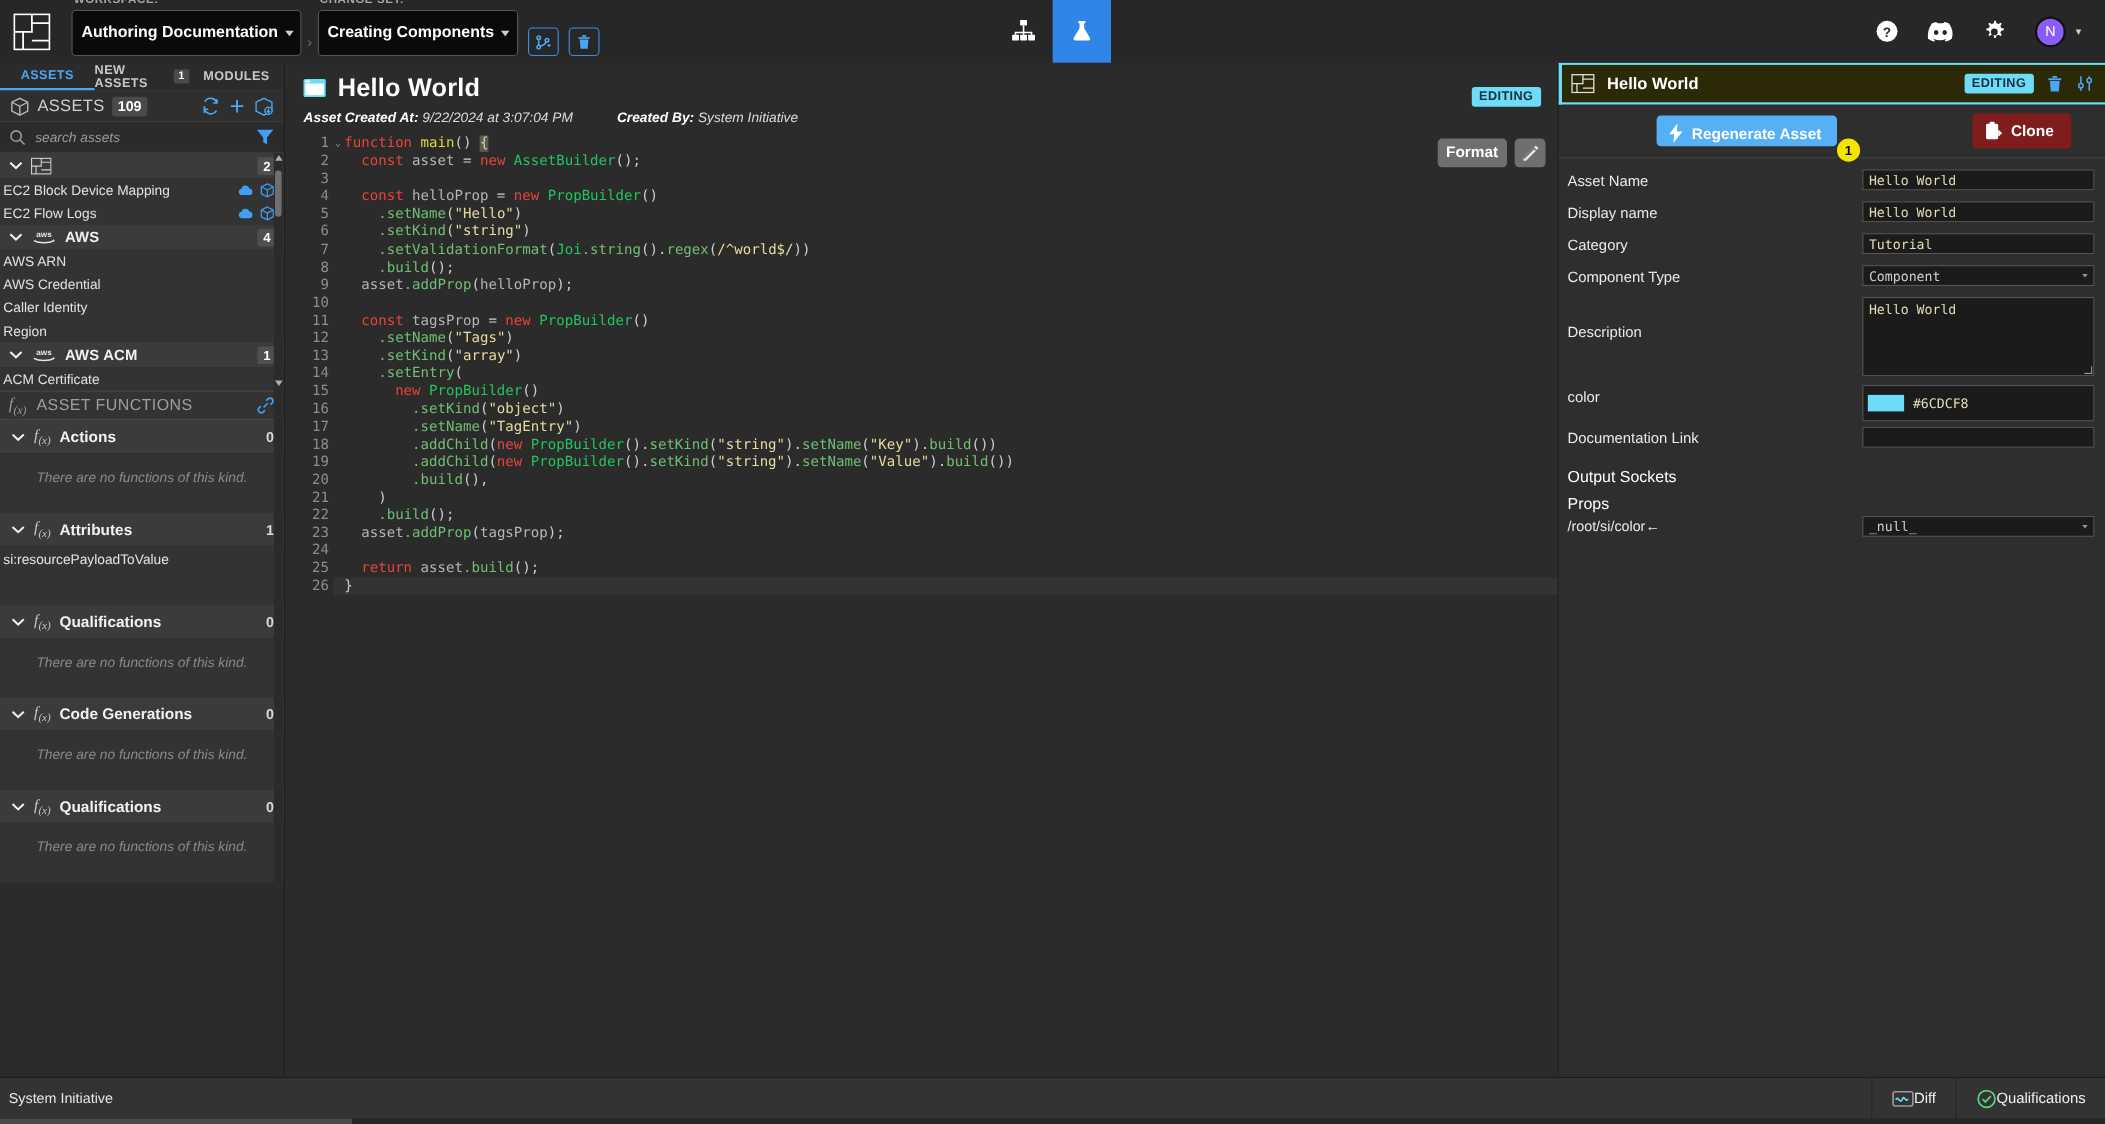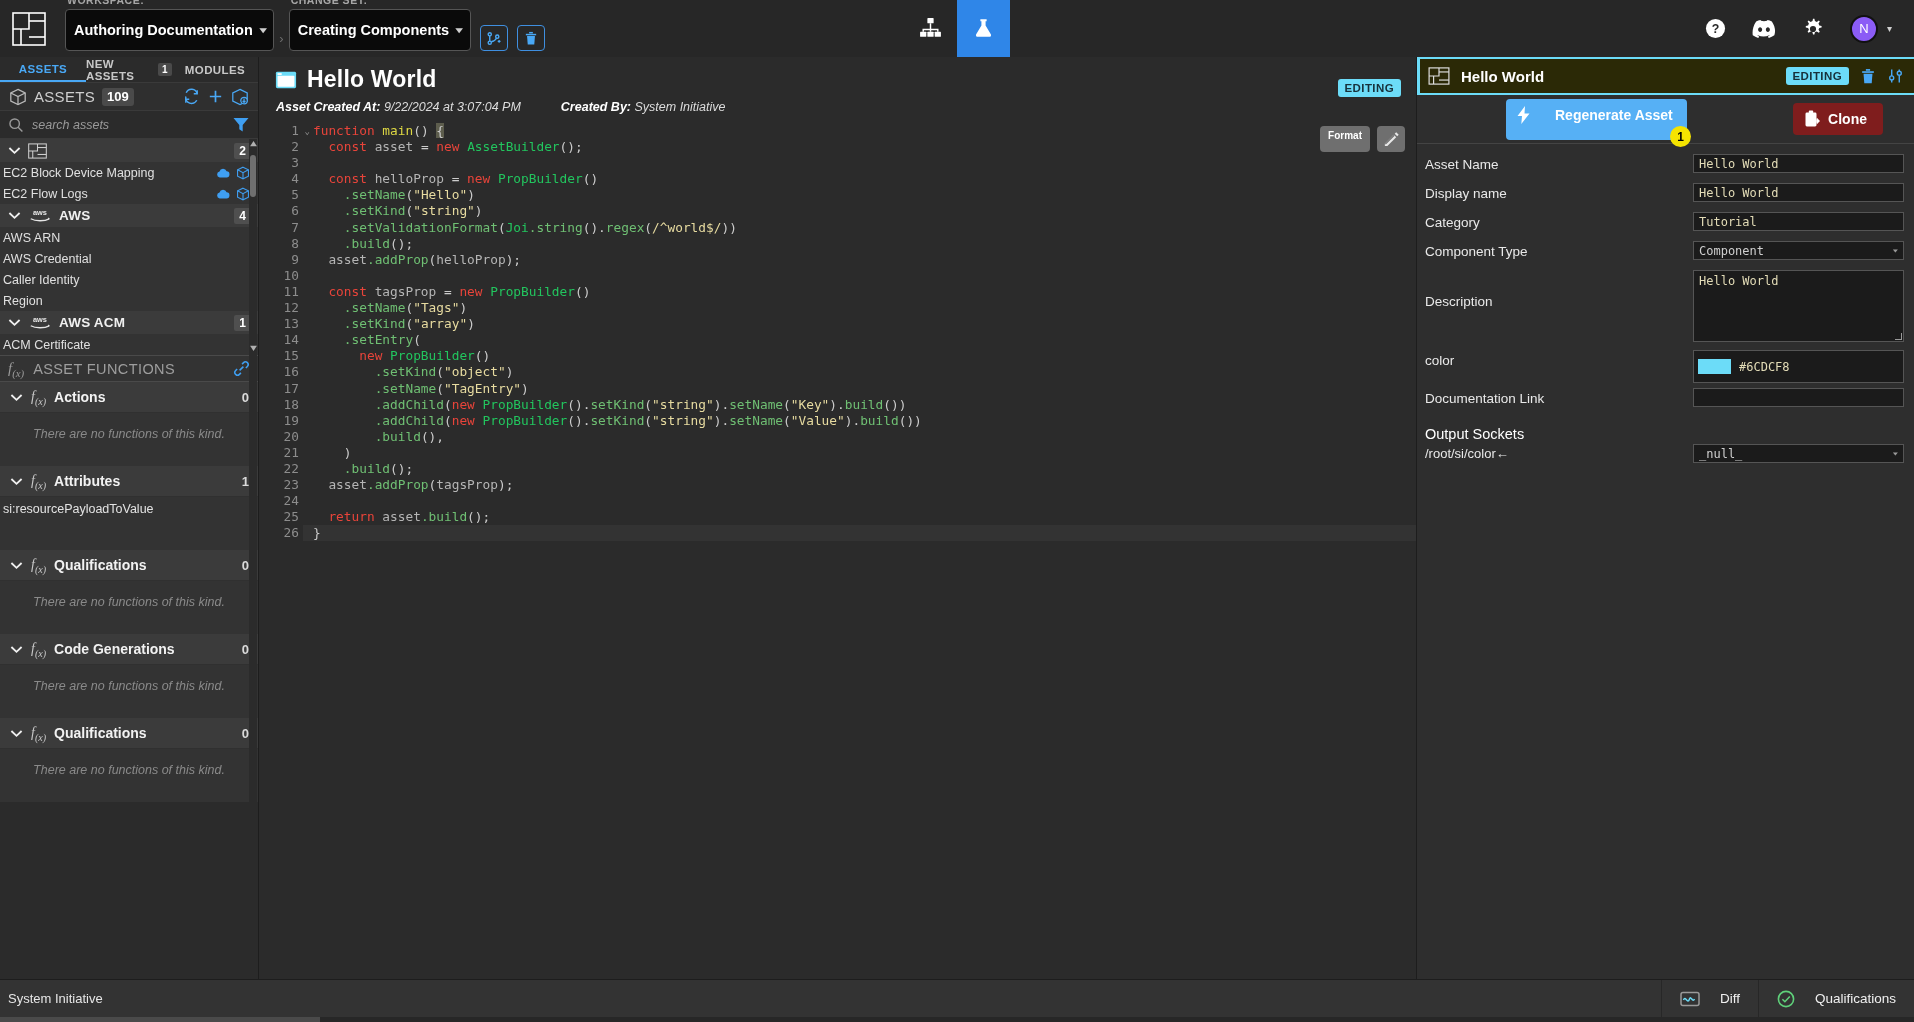--- a/index.html
+++ b/index.html
@@ -150,21 +150,21 @@
   .editing-badge {
     position: absolute; right: 15px; top: 22px; background: #6cdcf8; color: #17303a;
     font-size: 11.5px; font-weight: bold; letter-spacing: .4px; border-radius: 3px;
     padding: 3px 7px;
   }
   .editor-wrap { flex: 1; position: relative; background: #2b2b2b; overflow: hidden; }
   .editor-tools {
     position: absolute; right: 11px; top: 8px; display: flex; gap: 7px; z-index: 4;
   }
   .btn-format {
-    background: #6f6f6f; color: #fff; font-size: 10px; font-weight: bold;
+    background: #6f6f6f; color: #fff; font-size: 14px; font-weight: bold;
     padding: 4px 8px; border-radius: 4px;
   }
   .btn-pencil {
     background: #6f6f6f; width: 28px; height: 26px; border-radius: 4px;
     display: flex; align-items: center; justify-content: center;
   }
   .code {
     display: flex; font-family: "DejaVu Sans Mono", monospace; font-size: 12.8px;
     line-height: 16.1px; padding-top: 5px;
   }
@@ -194,21 +194,21 @@
     height: 38px; background: #2b2906; border-top: 2px solid #6cdcf8;
     border-bottom: 2px solid #6cdcf8; border-left: 3px solid #6cdcf8;
     display: flex; align-items: center; gap: 11px; padding: 0 10px 0 8px;
   }
   .rp-head .rt { font-size: 15px; font-weight: bold; color: #fff; }
   .rp-head .sp { flex: 1; }
   .rp-actions { height: 49px; display: flex; align-items: center; padding: 0 9px;
                 border-bottom: 1px solid #444; position: relative; }
   .btn-regen {
     background: #56b0f5; color: #fff; font-weight: bold; font-size: 14px;
-    border-radius: 4px; padding: 7px 14px 16px 10px; display: flex; align-items: center; gap: 24px;
+    border-radius: 4px; padding: 7px 14px 3px 10px; display: flex; align-items: center; gap: 7px;
     margin: 0 auto 0 80px;
   }
   .badge-num {
     position: absolute; left: 253px; top: 31px; width: 21px; height: 21px;
     background: #f5e400; color: #000; border-radius: 50%; font-size: 12px;
     font-weight: bold; display: flex; align-items: center; justify-content: center;
     z-index: 5;
   }
   .btn-clone {
     background: #7f1d1d; color: #fff; font-weight: bold; font-size: 14px;
@@ -246,21 +246,21 @@
   .prop-row .pl { width: 268px; flex: 0 0 268px; font-size: 13px; color: #e9e9e9; }
 
   
   .bottom {
     height: 38px; flex: 0 0 38px; background: #333333; display: flex; align-items: center;
     border-top: 1px solid #1d1d1d;
   }
   .bottom .left-txt { font-size: 13px; color: #e6e6e6; padding-left: 8px; }
   .bottom .sp { flex: 1; }
   .bbtn {
-    height: 38px; display: flex; align-items: center; gap: 20px; padding: 0 18px;
+    height: 38px; display: flex; align-items: center; gap: 0; padding: 0 18px;
     font-size: 13.5px; color: #f0f0f0; border-left: 1px solid #272727;
   }
   .kbar { height: 5px; background: #272727; display:flex; }
   .kbar .seg { height: 5px; }
   svg { display: block; }
 </style>
 </head>
 <body>
 
 <div id="app">
@@ -788,20 +788,21 @@
           </div>
           <div class="frow" style="margin-bottom: 5px;">
             <div class="flabel">Documentation Link</div>
             <div class="fctl">
               <div class="finput"></div>
             </div>
           </div>
         </div>
 
       <div class="sect-title">Output Sockets</div>
+      <div class="sect-title">Props</div>
       <div id="props-list">
           <div class="prop-row">
             <div class="pl">/root/si/color←</div>
             <div class="fctl">
               <div class="finput sel">
                 <span>_null_</span>
                 <span class="cv">▾</span>
               </div>
             </div>
           </div>

